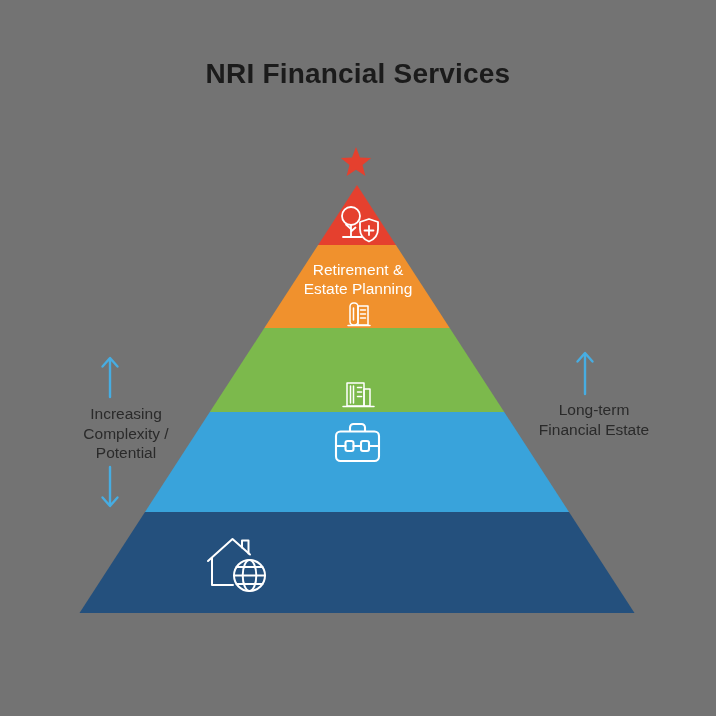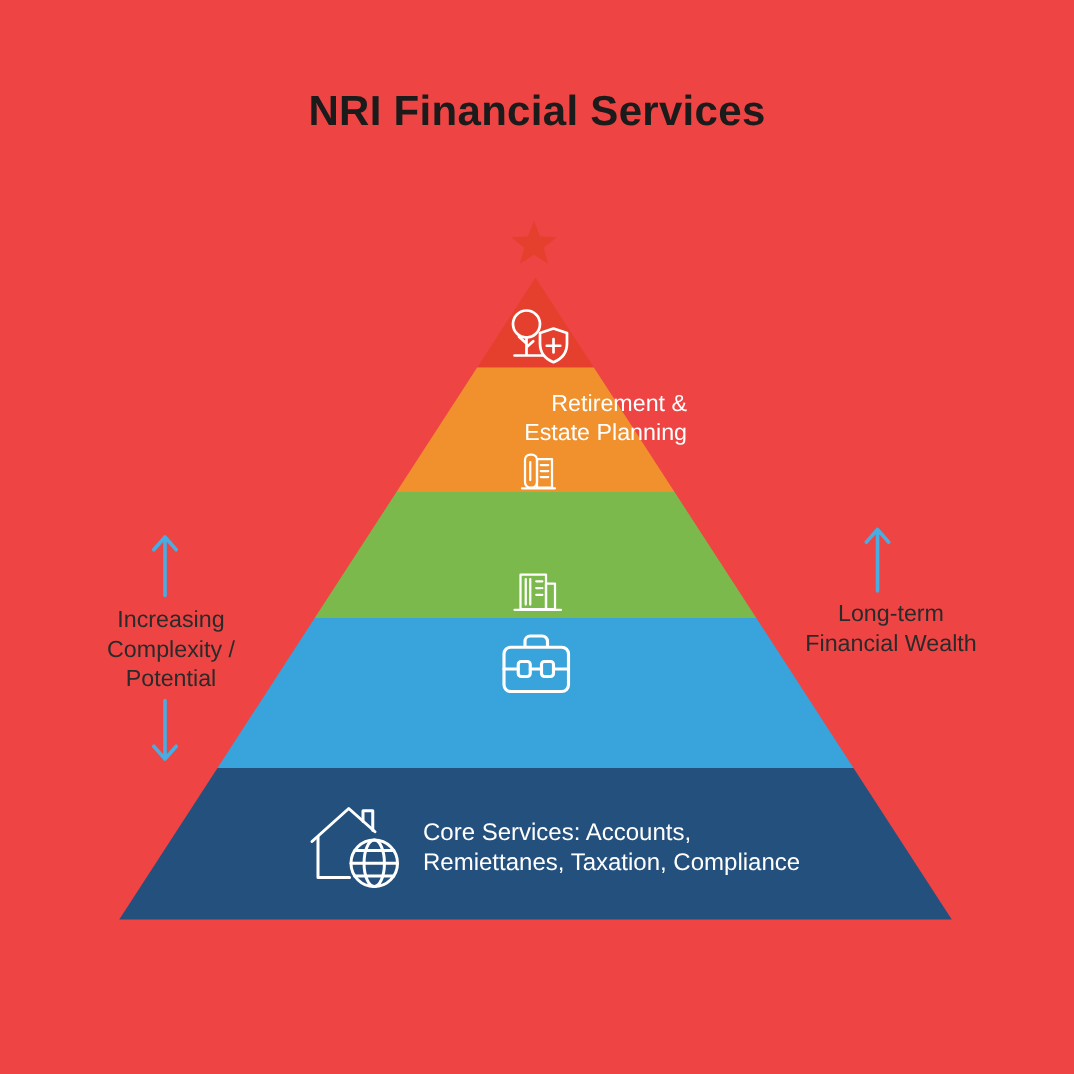--- a/index.html
+++ b/index.html
@@ -2,40 +2,40 @@
 <html><head>
 <meta charset="utf-8">
 <style>
   html,body{margin:0;padding:0;}
   body{
     width:716px;height:716px;
     background:#fdfdfc;
     font-family:"Liberation Sans", sans-serif;
     overflow:hidden;
   }
-  .stage{position:relative;width:716px;height:716px;background:#ef4444;}
+  .stage{position:relative;width:716px;height:716px;background:#737373;}
   .stage svg{position:absolute;left:0;top:0;}
   .title{
     position:absolute;left:0;top:58px;width:716px;
     text-align:center;font-size:28px;font-weight:700;color:#1b1b1b;
     letter-spacing:.2px;
   }
   .band-label{
     position:absolute;color:#ffffff;font-weight:500;
-    text-align:right;white-space:pre-line;
+    text-align:center;white-space:pre-line;
   }
   .band-label.l2{left:258px;top:260px;width:200px;font-size:15.5px;line-height:19px;}
   .band-label.l3{left:212px;top:336px;width:290px;font-size:16px;line-height:20px;}
   .band-label.l4{left:207px;top:469px;width:300px;font-size:16px;line-height:20px;}
   .band-label.l5{left:282px;top:546px;width:280px;font-size:16px;line-height:20px;text-align:left;}
   .annotation{
     position:absolute;color:#2a2a2a;font-size:15.5px;line-height:19.5px;
     text-align:center;white-space:pre-line;font-weight:500;
   }
-  .annotation.left{left:52px;top:404px;width:124px;}
+  .annotation.left{left:64px;top:404px;width:124px;}
   .annotation.right{left:527px;top:400px;width:134px;}
 </style>
 </head>
 <body>
 
 <div class="stage">
 
   <svg width="716" height="716" viewBox="0 0 716 716">
 
     <polygon points="357,185 395.9,245 318.1,245" fill="#E5402E"></polygon>
@@ -97,23 +97,21 @@
     </g>
   </svg>
 
   <div class="title">NRI Financial Services</div>
 
   <div class="band-label l2">Retirement &amp;
 Estate Planning</div>
 
 
 
-  <div class="band-label l5">Core Services: Accounts,
-Remiettanes, Taxation, Compliance</div>
 
   <div class="annotation left">Increasing
 Complexity /
 Potential</div>
 
   <div class="annotation right">Long-term
-Financial Wealth</div>
+Financial Estate</div>
 
 </div>
 
 </body></html>

